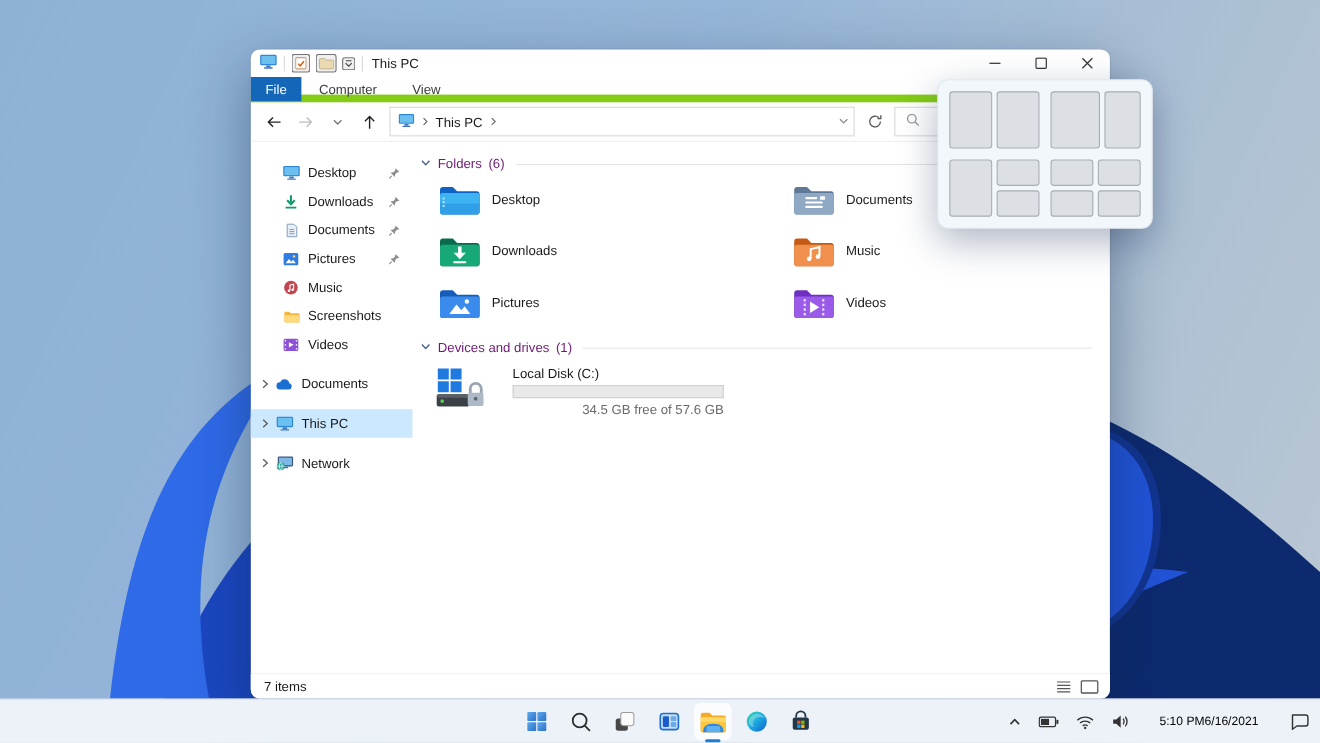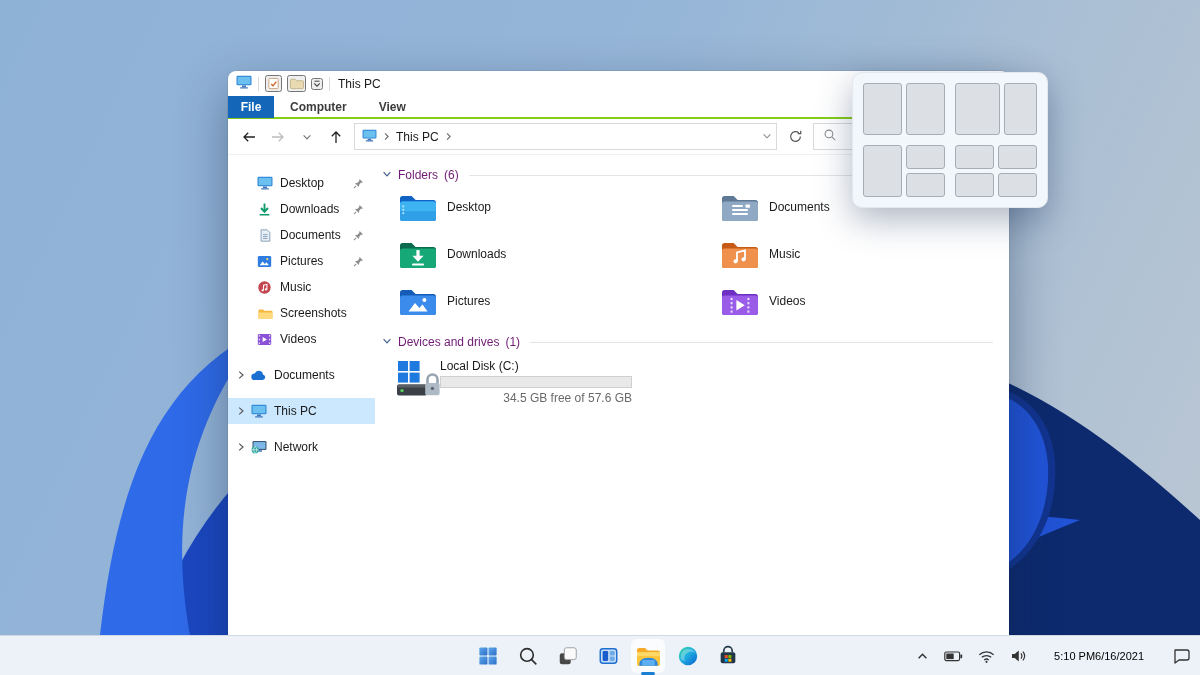--- a/index.html
+++ b/index.html
@@ -4,31 +4,31 @@
 <style>
   * { margin:0; padding:0; box-sizing:border-box; }
   html,body { width:1200px; height:675px; overflow:hidden; }
   body { font-family:"Liberation Sans", sans-serif; font-size:12px; color:#1a1a1a; }
   .desktop { position:relative; width:1200px; height:675px;
     background:linear-gradient(115deg,#8eb1d6 0%,#96b6d8 45%,#aabfd4 72%,#bcc7d3 100%); }
   .bloom { position:absolute; inset:0; z-index:1; pointer-events:none; }
 
   
   .window { position:absolute; left:228px; top:45px; width:781px; height:590px; z-index:5;
-    background:#fff; border-radius:8px; box-shadow:0 18px 50px rgba(15,35,70,.42), 0 0 0 1px rgba(0,0,0,.06);margin-top:26px; }
+    background:#fff; border-radius:8px; box-shadow:0 18px 50px rgba(15,35,70,.42), 0 0 0 1px rgba(0,0,0,.06); }
   .titlebar { height:25px; display:flex; align-items:center; padding-left:8px; }
   .titlebar .sep { width:1px; height:14px; background:#d9d9d9; margin:0 6px; }
   .qat { display:flex; align-items:center; gap:5px; }
   .qat .qbtn { display:flex; align-items:center; justify-content:center; }
   .wtitle { font-size:12px; margin-left:2px; }
   .wcontrols { margin-left:auto; display:flex; height:25px; }
   .wcbtn { width:42px; height:25px; display:flex; align-items:center; justify-content:center; background:transparent; border:0; cursor:default; }
   .wcbtn.close { border-top-right-radius:8px; }
 
-  .tabrow { height:23px; display:flex; align-items:flex-start; border-bottom:2px solid #84cc16;font-weight:bold; }
+  .tabrow { height:23px; display:flex; align-items:flex-start; border-bottom:7px solid #84cc16; }
   .tab { padding:0 16px; height:22px; display:flex; align-items:center; font-size:12px; color:#3c3c3c; }
   .tab.file { background:#1467b8; color:#fff; width:46px; justify-content:center; padding:0; }
 
   .addrrow { height:29px; margin-top:3px; display:flex; align-items:center; padding:0 10px 0 10px; gap:7px; }
   .navbtn { width:22px; height:22px; display:flex; align-items:center; justify-content:center; background:transparent; border:0; }
   .addrbox { flex:1; height:27px; border:1px solid #d9d9d9; background:#fff; display:flex; align-items:center; padding:0 4px 0 7px; gap:5px; }
   .crumbtxt { font-size:12px; }
   .addrbox .grow { flex:1; }
   .searchbox { width:186px; height:27px; border:1px solid #d9d9d9; background:#fff; display:flex; align-items:center; padding-left:9px; }
   .bodyline { height:1px; background:#f0f0f0; margin-top:3px; }
@@ -45,21 +45,21 @@
   .srow.sel { background:#cce8ff; }
   .sgap { margin-top:10px; }
 
   .main { flex:1; padding:8px 0 0 2px; overflow:hidden; }
   .sechead { display:flex; align-items:center; height:20px; padding-left:5px; color:#701a75;text-align:center; }
   .sechead .st { margin-left:6px; }
   .sechead .rule { flex:1; height:1px; background:#e4e4e4; margin:0 16px 0 10px; }
   .fgrid { display:grid; grid-template-columns:322px 322px; row-gap:9px; padding-left:22px; margin:3px 0 12px 0; }
   .tile { display:flex; align-items:center; gap:10px; height:38px; }
   .tile .ticon { width:38px; height:31px; flex:none; }
-  .drive { display:flex; gap:0; padding-left:19px; margin-top:6px; }
+  .drive { display:flex; gap:26px; padding-left:19px; margin-top:6px; }
   .drive .dinfo { display:flex; flex-direction:column; gap:3px; padding-top:1px; }
   .bar { width:192px; height:12px; background:#e9e9e9; border:1px solid #cfcfcf; }
   .bar .fill { height:100%; background:#26a0da; }
   .freetxt { font-size:12px; color:#6a6a6a;text-align:right; }
 
   .statusbar { position:absolute; left:0; right:0; bottom:0; height:23px; border-top:1px solid #ececec;
     display:flex; align-items:center; padding:0 10px 0 12px; border-radius:0 0 8px 8px; background:#fff; }
   .statusbar .grow { flex:1; }
   .vbtn { border:0; background:transparent; display:flex; align-items:center; margin-left:8px; }
 

